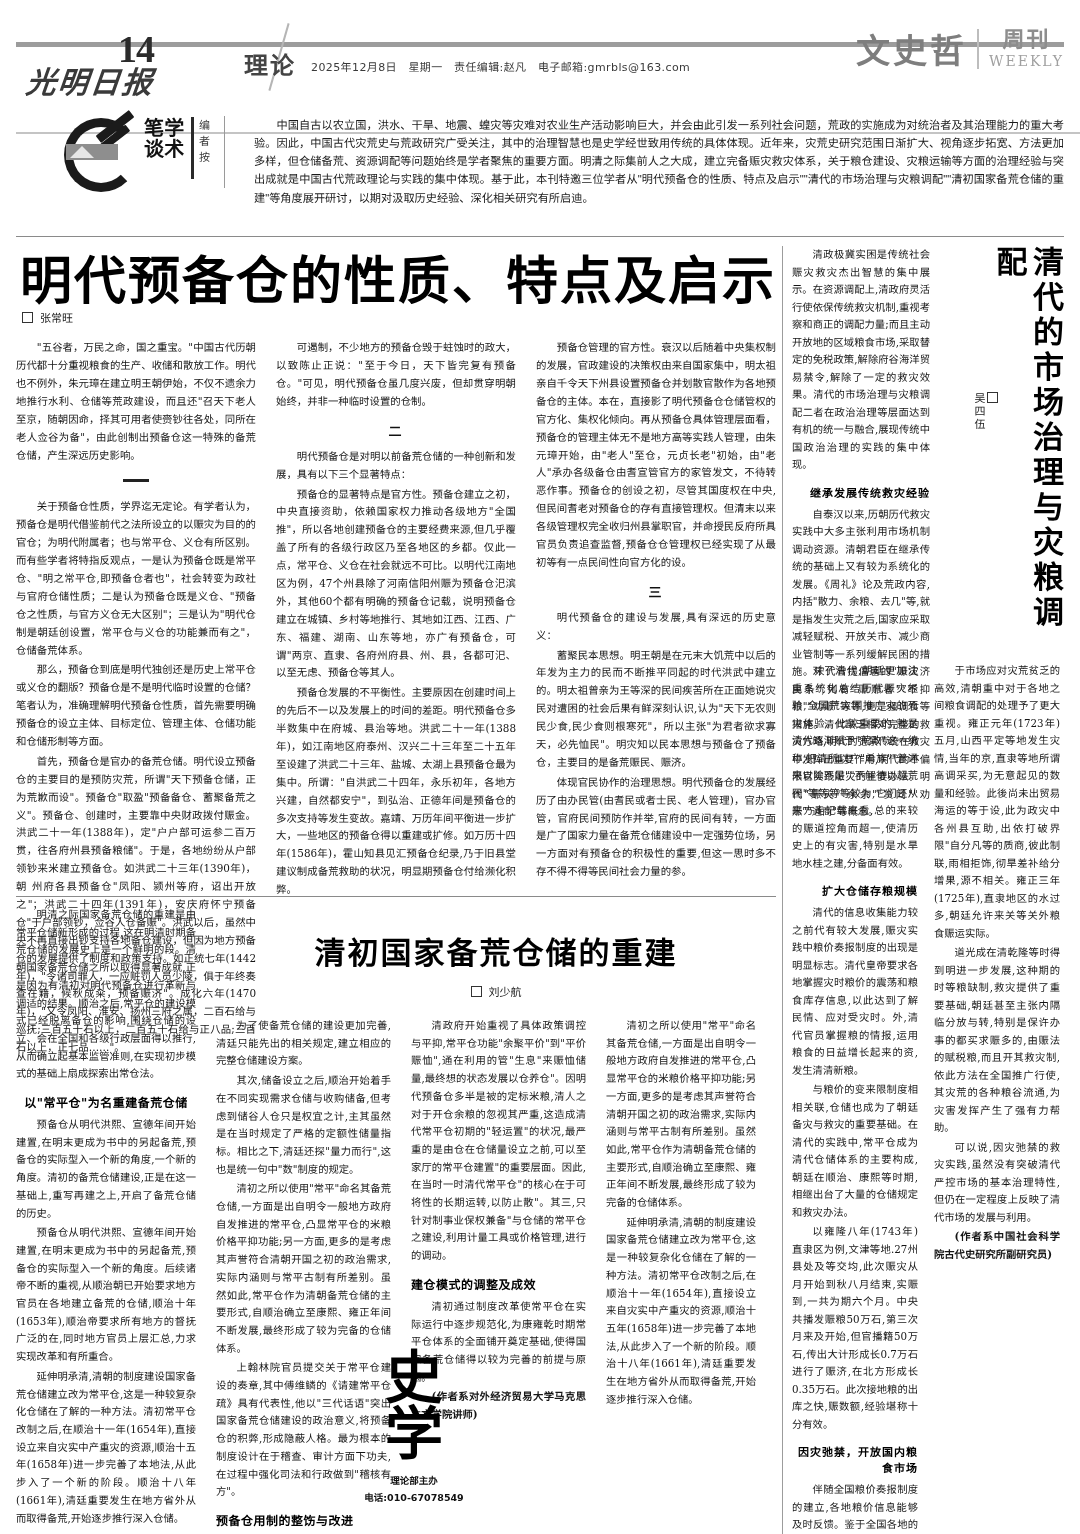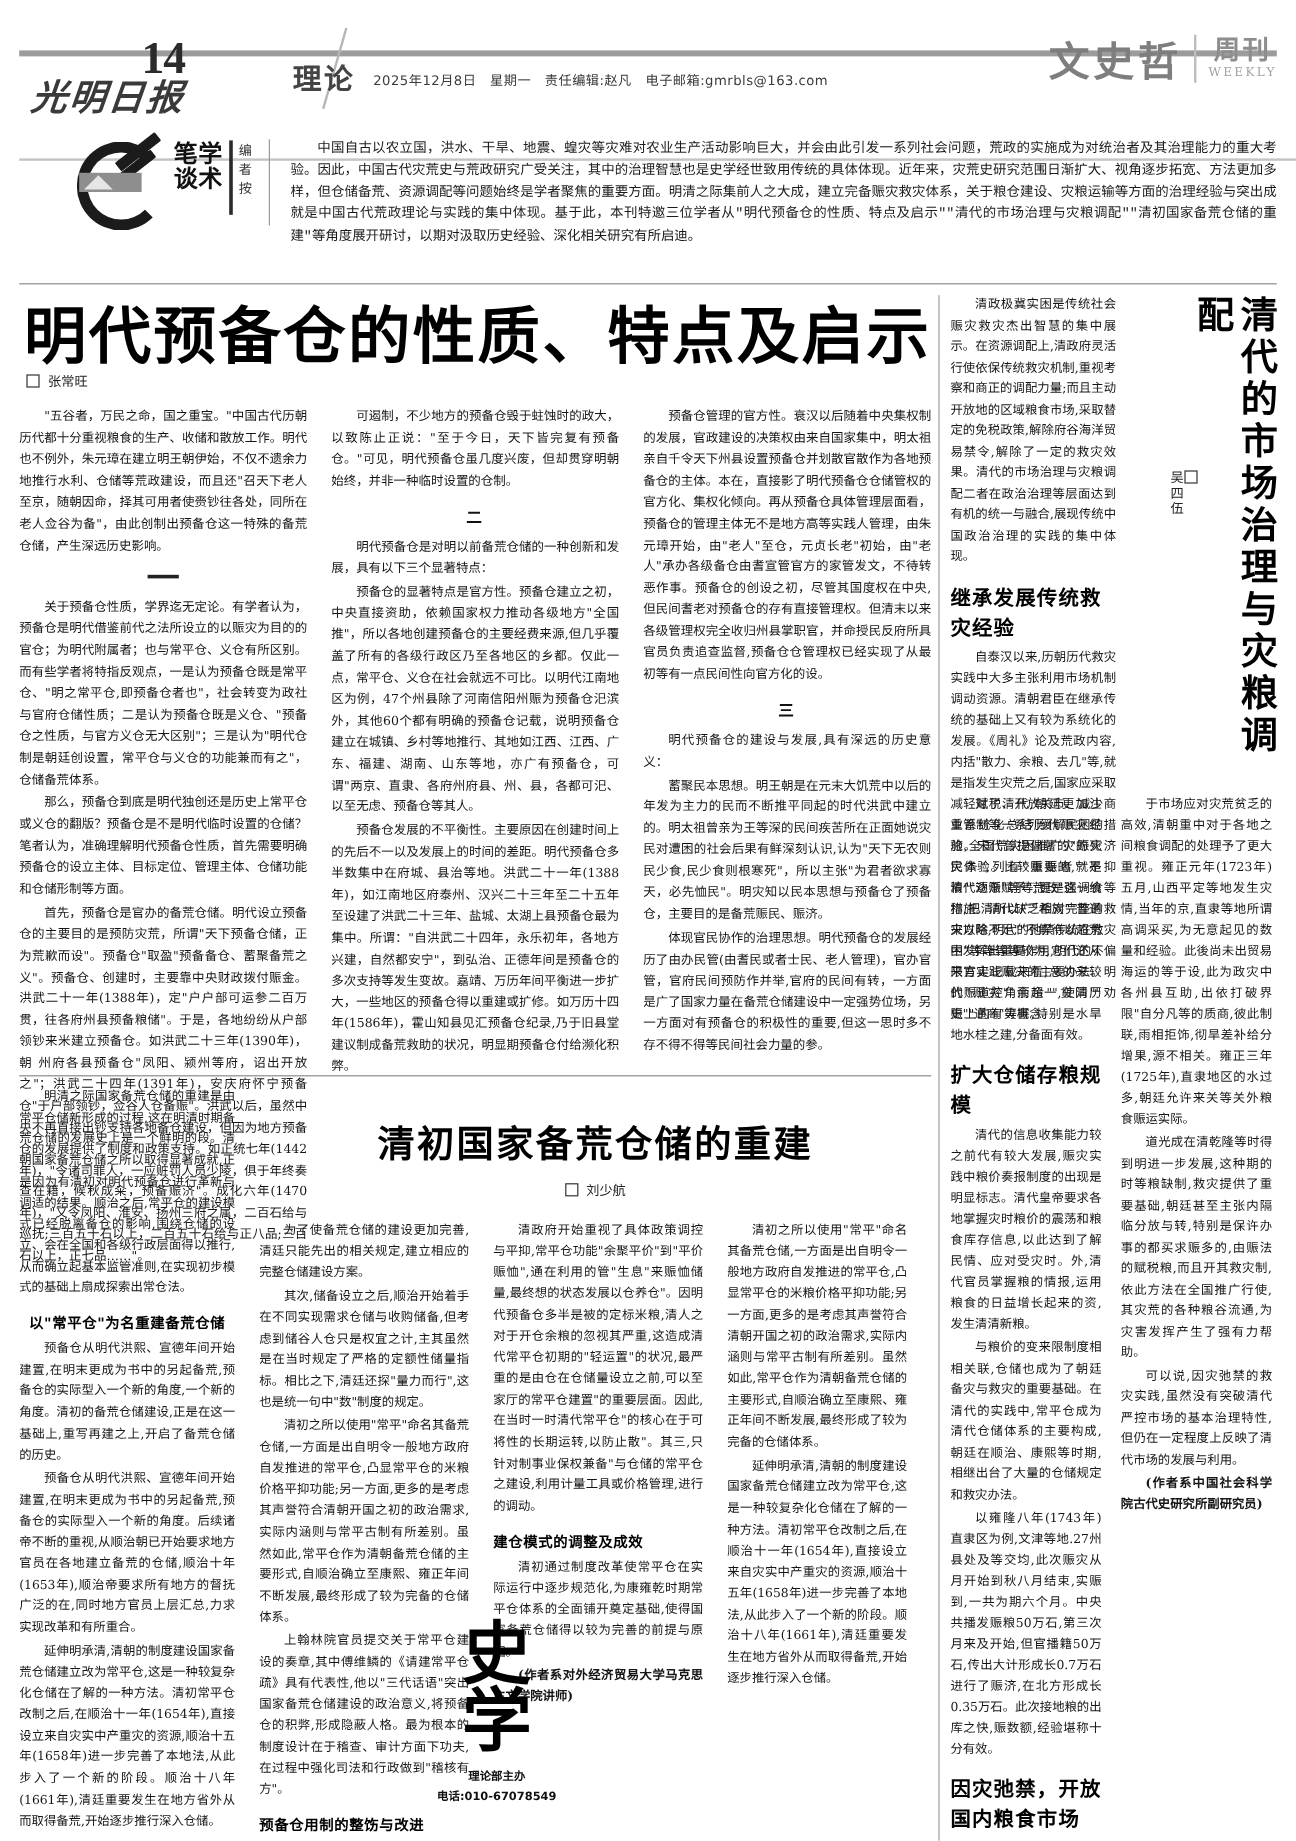--- a/index.html
+++ b/index.html
@@ -25,40 +25,40 @@
   .mh-slash{position:absolute;left:262px;top:-2px;width:2px;height:70px;background:#b5b5b5;transform:rotate(16deg);}
   .section-name{position:absolute;left:228px;top:22px;font-size:24px;font-weight:bold;color:#444;letter-spacing:2px;
      font-family:"DejaVu Sans",sans-serif;}
   .issue-line{position:absolute;left:295px;top:34px;font-size:11px;color:#3a3a3a;letter-spacing:.4px;
      font-family:"DejaVu Sans",sans-serif;white-space:nowrap;}
   .mh-right{position:absolute;right:0;top:0;display:flex;align-items:center;gap:10px;}
   .weekly-title{font-size:34px;font-weight:bold;color:#7e7e7e;letter-spacing:3px;font-family:"DejaVu Serif",serif;}
   .vbar{width:2px;height:40px;background:#bdbdbd;}
   .weekly-box{display:flex;flex-direction:column;align-items:center;line-height:1;}
   .weekly-cn{font-size:22px;font-weight:bold;color:#8d8d8d;letter-spacing:2px;}
-  .weekly-en{font-size:10px;color:#a0a0a0;letter-spacing:2px;font-family:"DejaVu Serif",serif;margin-top:3px;}
+  .weekly-en{font-size:14px;color:#a0a0a0;letter-spacing:2px;font-family:"DejaVu Serif",serif;margin-top:3px;}
   .mh-underline2{position:absolute;left:16px;top:108px;width:1190px;height:2px;background:#c4c4c4;}
 
   
   .ednote{position:relative;margin-top:30px;height:74px;}
   .logo-wrap{position:absolute;left:48px;top:-4px;display:flex;align-items:center;}
   .logo-mark{width:74px;height:64px;position:relative;}
   .logo-mark .ring{position:absolute;left:0;top:2px;width:56px;height:56px;border:9px solid #1b1b1b;border-radius:50%;border-right-color:transparent;}
   .logo-mark .pen{position:absolute;left:30px;top:6px;width:42px;height:9px;background:#1b1b1b;transform:rotate(-38deg);border-radius:1px;}
   .logo-mark .pen2{position:absolute;left:28px;top:20px;width:40px;height:8px;background:#1b1b1b;transform:rotate(-38deg);border-radius:1px;}
   .logo-mark .band{position:absolute;left:2px;top:28px;width:52px;height:16px;background:#8e8e8e;}
   .logo-mark .band::after{content:"";position:absolute;left:4px;top:2px;width:0;height:0;border-left:12px solid transparent;border-right:12px solid transparent;border-bottom:12px solid #e6e6e6;}
   .logo-text{margin-left:4px;font-size:20px;font-weight:bold;line-height:1.02;letter-spacing:1px;color:#111;
      writing-mode:vertical-rl;text-orientation:upright;height:62px;}
   .logo-div{width:3px;height:62px;background:#2a2a2a;margin-left:8px;}
   .ed-label{position:absolute;left:178px;top:-2px;width:22px;font-size:11px;line-height:1.45;color:#3a3a3a;text-align:center;
      letter-spacing:1px;font-family:"DejaVu Sans",sans-serif;}
   .ed-sep{position:absolute;left:208px;top:-4px;width:1px;height:72px;background:#9a9a9a;}
-  .ed-body{position:absolute;left:226px;right:0;top:-4px;font-size:11.2px;line-height:1.62;text-align:justify;color:#1a1a1a;
-     text-indent:2em;font-family:Liberation Mono, monospace;}
+  .ed-body{position:absolute;left:238px;right:0;top:-4px;font-size:11.2px;line-height:1.62;text-align:justify;color:#1a1a1a;
+     text-indent:2em;font-family:Liberation Sans, sans-serif;}
 
   .rule-thin{position:absolute;left:16px;right:16px;top:212px;height:1px;background:#8a8a8a;}
 
   
   .content{position:absolute;left:16px;top:222px;width:1048px;height:1300px;}
 
   
   .art1{position:absolute;left:0;top:0;width:760px;}
   .headline1{font-size:52px;font-weight:bold;letter-spacing:2px;line-height:1.1;margin:6px 0 0 4px;color:#000;
      font-family:"DejaVu Serif",serif;}
@@ -77,21 +77,21 @@
   .v-title{position:absolute;right:0;top:0;writing-mode:vertical-rl;text-orientation:upright;
      font-size:31px;font-weight:bold;letter-spacing:4px;line-height:1.18;color:#000;height:392px;
      font-family:"DejaVu Serif",serif;}
   .v-byline{position:absolute;right:66px;top:146px;writing-mode:vertical-rl;text-orientation:upright;
      font-size:11px;letter-spacing:2px;color:#222;}
   .v-byline .sq{display:block;width:9px;height:9px;border:1.4px solid #333;margin:0 auto 6px;}
   .art2-cols{display:flex;gap:16px;}
   .art2 .c-narrow{width:126px;}
   .art2 p{margin:0 0 2px 0;font-size:10.3px;line-height:1.7;text-align:justify;text-indent:2em;color:#151515;
      font-family:"DejaVu Serif",serif;}
-  .subhead{font-size:17px;font-weight:bold;text-align:left;margin:10px 0 6px;letter-spacing:1px;color:#000;
+  .subhead{font-size:11px;font-weight:bold;text-align:right;margin:10px 0 6px;letter-spacing:1px;color:#000;
      text-indent:0;font-family:"DejaVu Sans",sans-serif;}
   .credit{font-size:10.3px;font-weight:bold;line-height:1.7;text-indent:2em;margin-top:6px;text-align:justify;
      font-family:"DejaVu Sans",sans-serif;}
 
   
   .mid-rule{position:absolute;left:16px;right:16px;top:882px;height:1px;background:#8a8a8a;}
   .v-rule{position:absolute;top:222px;width:1px;height:1290px;background:#9c9c9c;}
 
   
   .art3{position:absolute;left:0;top:660px;width:760px;}

